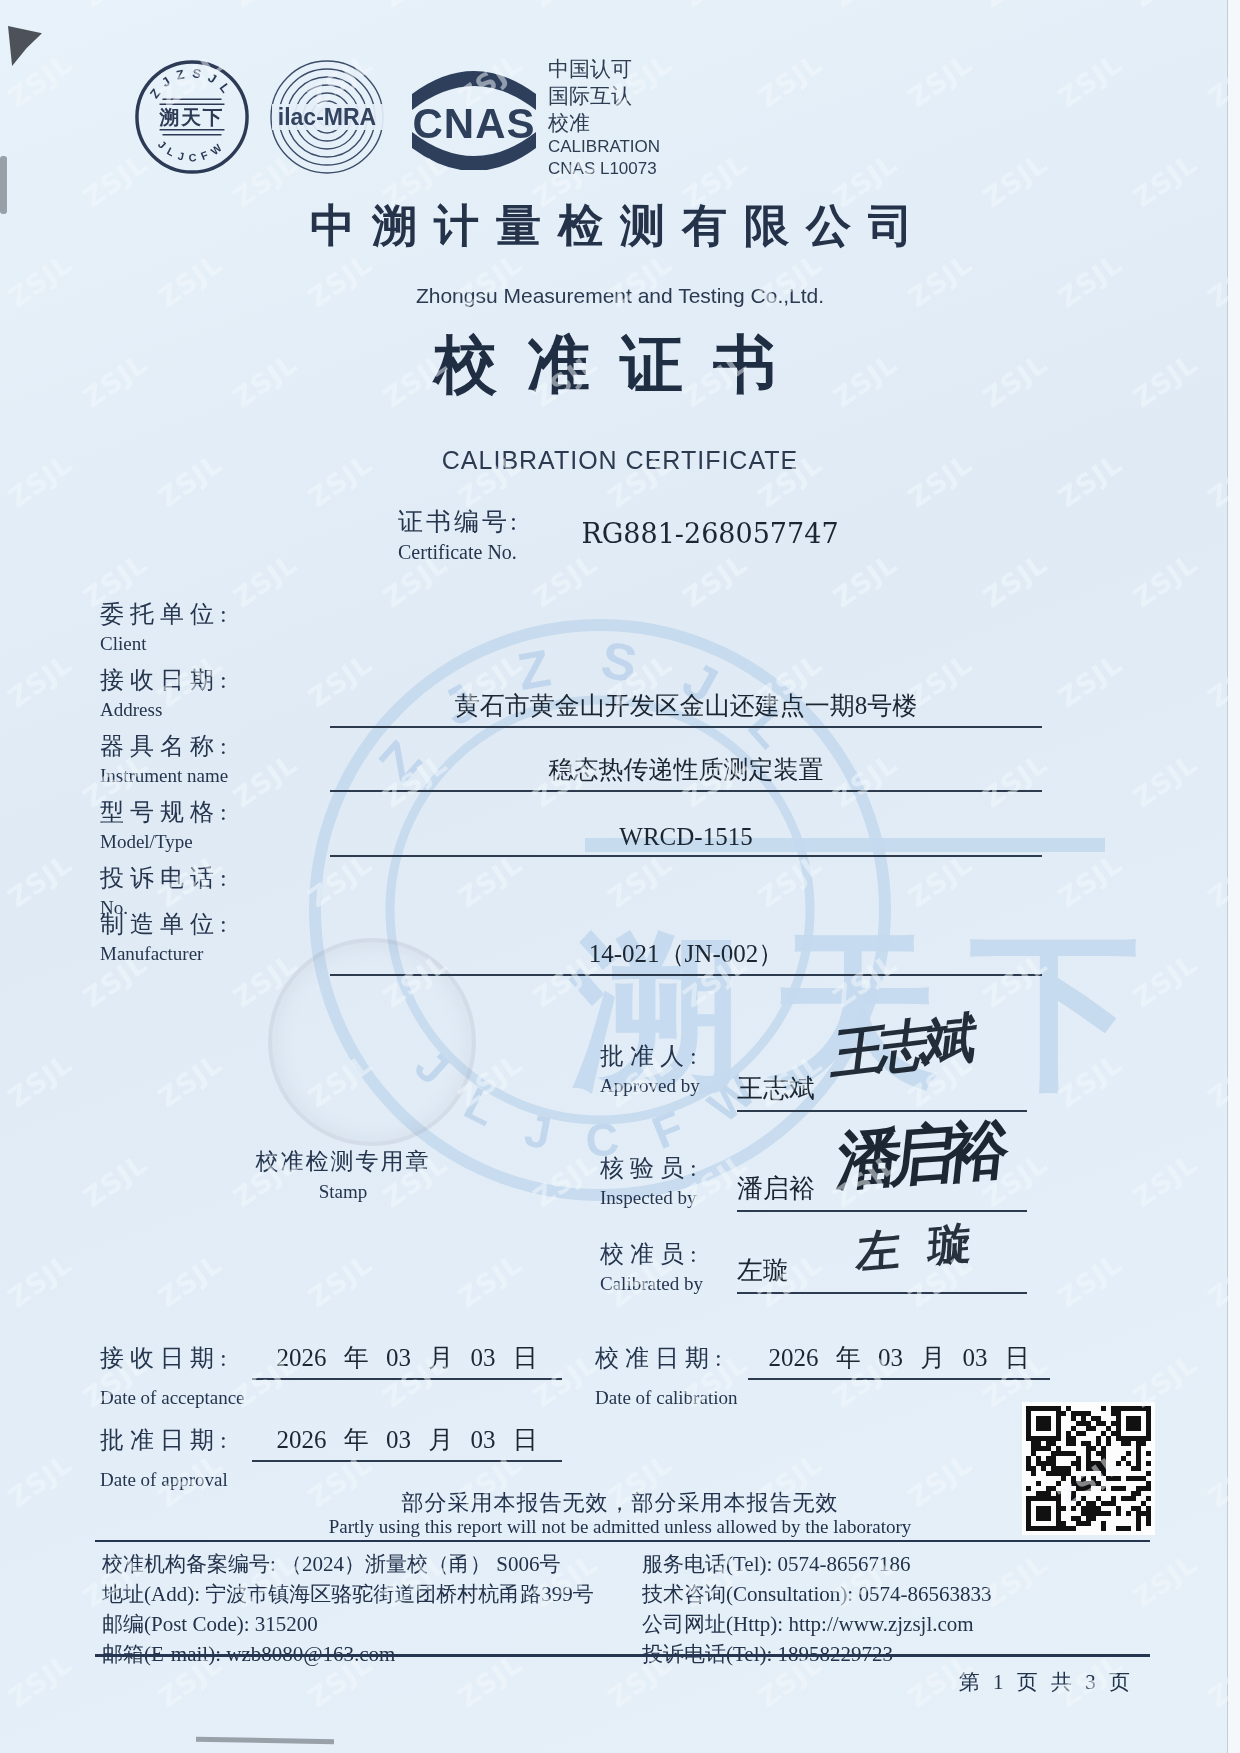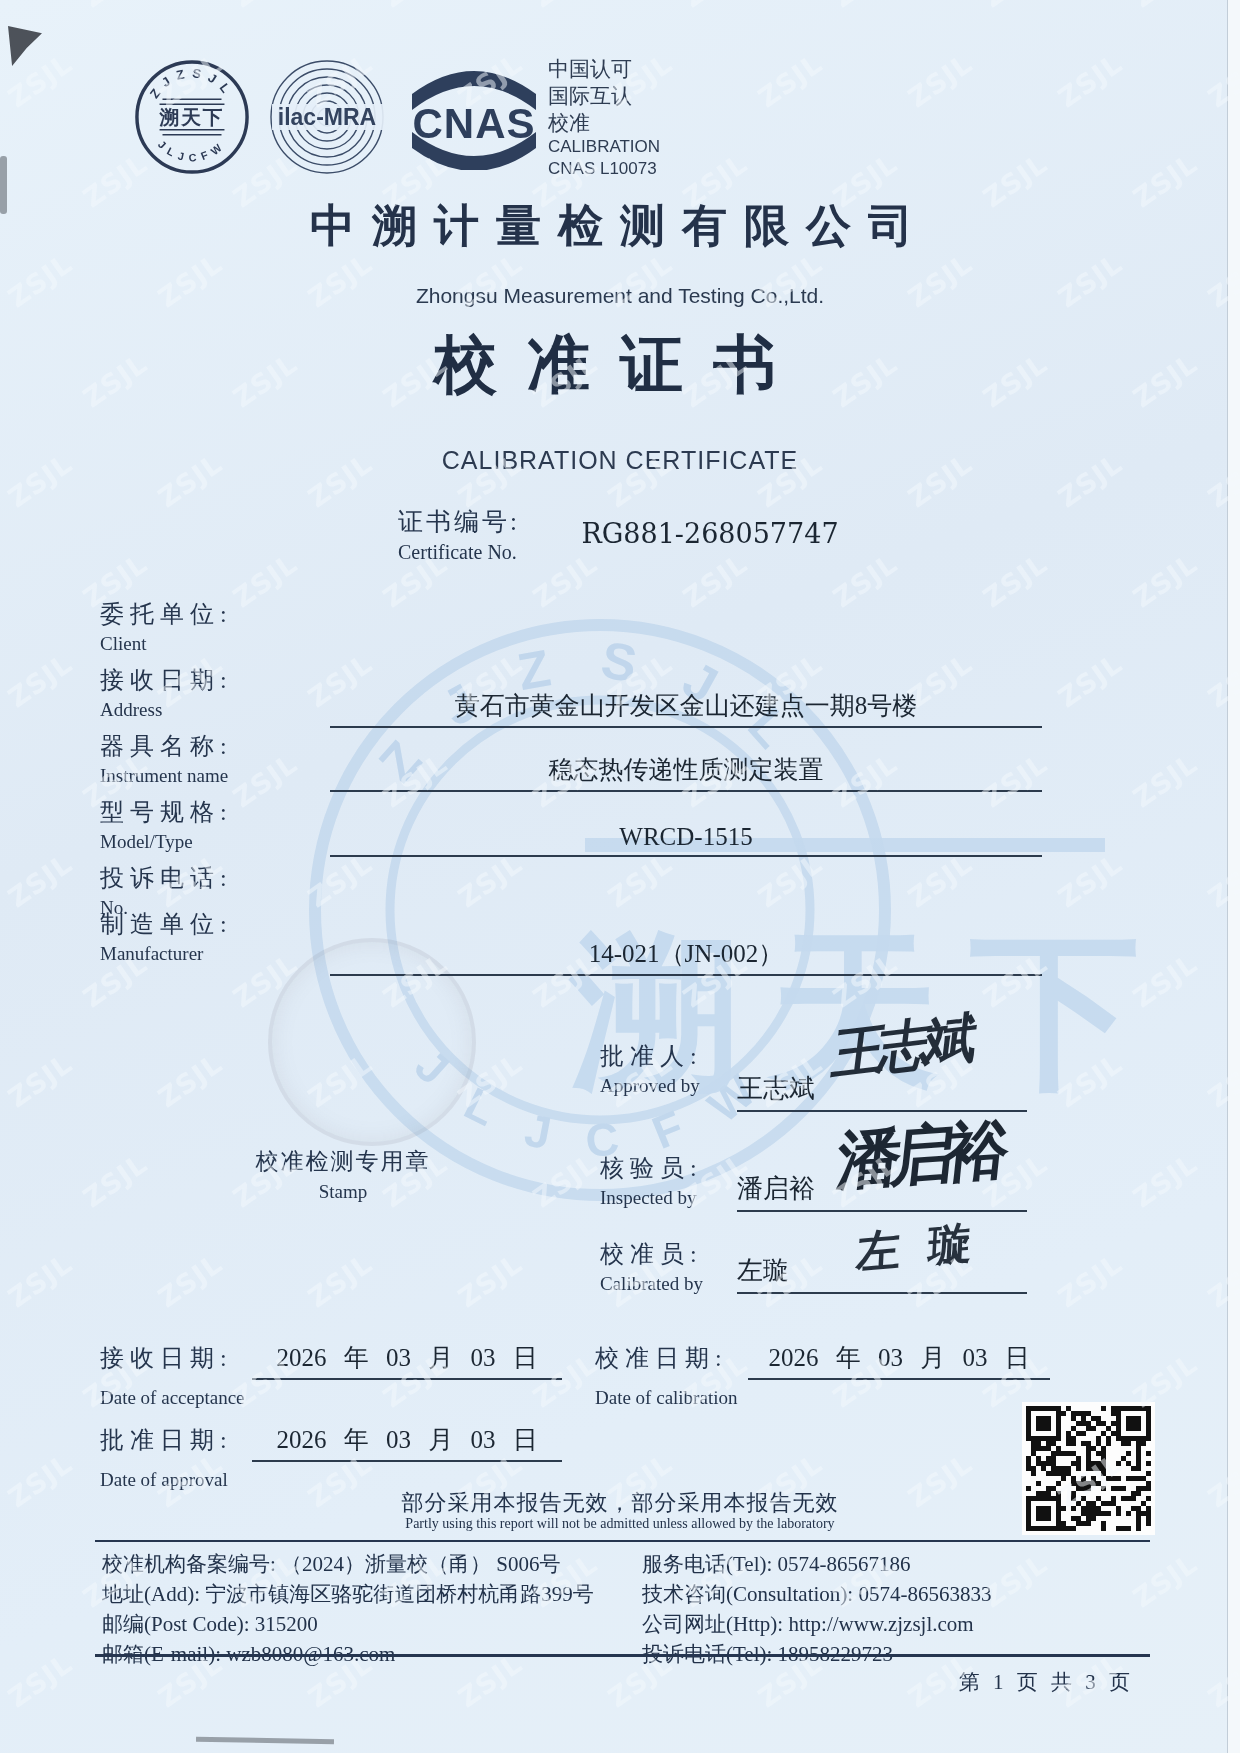--- a/index.html
+++ b/index.html
@@ -259,21 +259,21 @@
       <div class="qrow"><span class="m b"></span><span class="m b"></span><span class="m b"></span><span class="m b"></span><span class="m b"></span><span class="m b"></span><span class="m b"></span><span class="m"></span><span class="m"></span><span class="m b"></span><span class="m"></span><span class="m b"></span><span class="m"></span><span class="m"></span><span class="m b"></span><span class="m"></span><span class="m"></span><span class="m b"></span><span class="m"></span><span class="m b"></span><span class="m b"></span><span class="m b"></span><span class="m"></span><span class="m"></span><span class="m b"></span></div>
       <div class="qrow"><span class="m b"></span><span class="m"></span><span class="m"></span><span class="m"></span><span class="m"></span><span class="m"></span><span class="m b"></span><span class="m"></span><span class="m"></span><span class="m"></span><span class="m b"></span><span class="m"></span><span class="m b"></span><span class="m b"></span><span class="m"></span><span class="m b"></span><span class="m b"></span><span class="m b"></span><span class="m"></span><span class="m"></span><span class="m"></span><span class="m"></span><span class="m"></span><span class="m b"></span><span class="m"></span></div>
       <div class="qrow"><span class="m b"></span><span class="m"></span><span class="m b"></span><span class="m b"></span><span class="m b"></span><span class="m"></span><span class="m b"></span><span class="m b"></span><span class="m"></span><span class="m b"></span><span class="m"></span><span class="m b"></span><span class="m b"></span><span class="m b"></span><span class="m b"></span><span class="m"></span><span class="m"></span><span class="m"></span><span class="m b"></span><span class="m"></span><span class="m"></span><span class="m b"></span><span class="m b"></span><span class="m"></span><span class="m b"></span></div>
       <div class="qrow"><span class="m b"></span><span class="m"></span><span class="m b"></span><span class="m b"></span><span class="m b"></span><span class="m"></span><span class="m b"></span><span class="m"></span><span class="m"></span><span class="m"></span><span class="m"></span><span class="m b"></span><span class="m b"></span><span class="m b"></span><span class="m b"></span><span class="m b"></span><span class="m b"></span><span class="m"></span><span class="m b"></span><span class="m"></span><span class="m b"></span><span class="m"></span><span class="m b"></span><span class="m b"></span><span class="m b"></span></div>
       <div class="qrow"><span class="m b"></span><span class="m"></span><span class="m b"></span><span class="m b"></span><span class="m b"></span><span class="m"></span><span class="m b"></span><span class="m"></span><span class="m"></span><span class="m b"></span><span class="m b"></span><span class="m"></span><span class="m b"></span><span class="m b"></span><span class="m"></span><span class="m"></span><span class="m"></span><span class="m"></span><span class="m"></span><span class="m"></span><span class="m"></span><span class="m"></span><span class="m b"></span><span class="m"></span><span class="m b"></span></div>
       <div class="qrow"><span class="m b"></span><span class="m"></span><span class="m"></span><span class="m"></span><span class="m"></span><span class="m"></span><span class="m b"></span><span class="m b"></span><span class="m"></span><span class="m"></span><span class="m b"></span><span class="m b"></span><span class="m b"></span><span class="m"></span><span class="m"></span><span class="m b"></span><span class="m"></span><span class="m"></span><span class="m"></span><span class="m"></span><span class="m"></span><span class="m"></span><span class="m b"></span><span class="m"></span><span class="m b"></span></div>
       <div class="qrow"><span class="m b"></span><span class="m b"></span><span class="m b"></span><span class="m b"></span><span class="m b"></span><span class="m b"></span><span class="m b"></span><span class="m b"></span><span class="m b"></span><span class="m b"></span><span class="m"></span><span class="m"></span><span class="m"></span><span class="m"></span><span class="m"></span><span class="m b"></span><span class="m"></span><span class="m"></span><span class="m b"></span><span class="m b"></span><span class="m b"></span><span class="m"></span><span class="m b"></span><span class="m"></span><span class="m"></span></div>
     </div>
 
   <div class="abs center z2" style="top:1488px;font-size:22px;letter-spacing:1px;color:#22324a;">部分采用本报告无效，部分采用本报告无效</div>
-  <div class="abs center z2" style="top:1516px;font-size:14px;color:#22324a;">Partly using this report will not be admitted unless allowed by the laboratory</div>
+  <div class="abs center z2" style="top:1516px;font-size:19px;color:#22324a;">Partly using this report will not be admitted unless allowed by the laboratory</div>
 
   <div class="abs rule" style="left:95px;top:1540px;width:1055px;"></div>
 
   <div class="abs z2 foot-line" style="left:102px;top:1550px;">校准机构备案编号: （2024）浙量校（甬） S006号</div>
   <div class="abs z2 foot-line" style="left:102px;top:1580px;">地址(Add): 宁波市镇海区骆驼街道团桥村杭甬路399号</div>
   <div class="abs z2 foot-line" style="left:102px;top:1610px;">邮编(Post Code): 315200</div>
   <div class="abs z2 foot-line" style="left:102px;top:1640px;">邮箱(E-mail): wzb8080@163.com</div>
 
   <div class="abs z2 foot-line" style="left:642px;top:1550px;">服务电话(Tel): 0574-86567186</div>
   <div class="abs z2 foot-line" style="left:642px;top:1580px;">技术咨询(Consultation): 0574-86563833</div>

